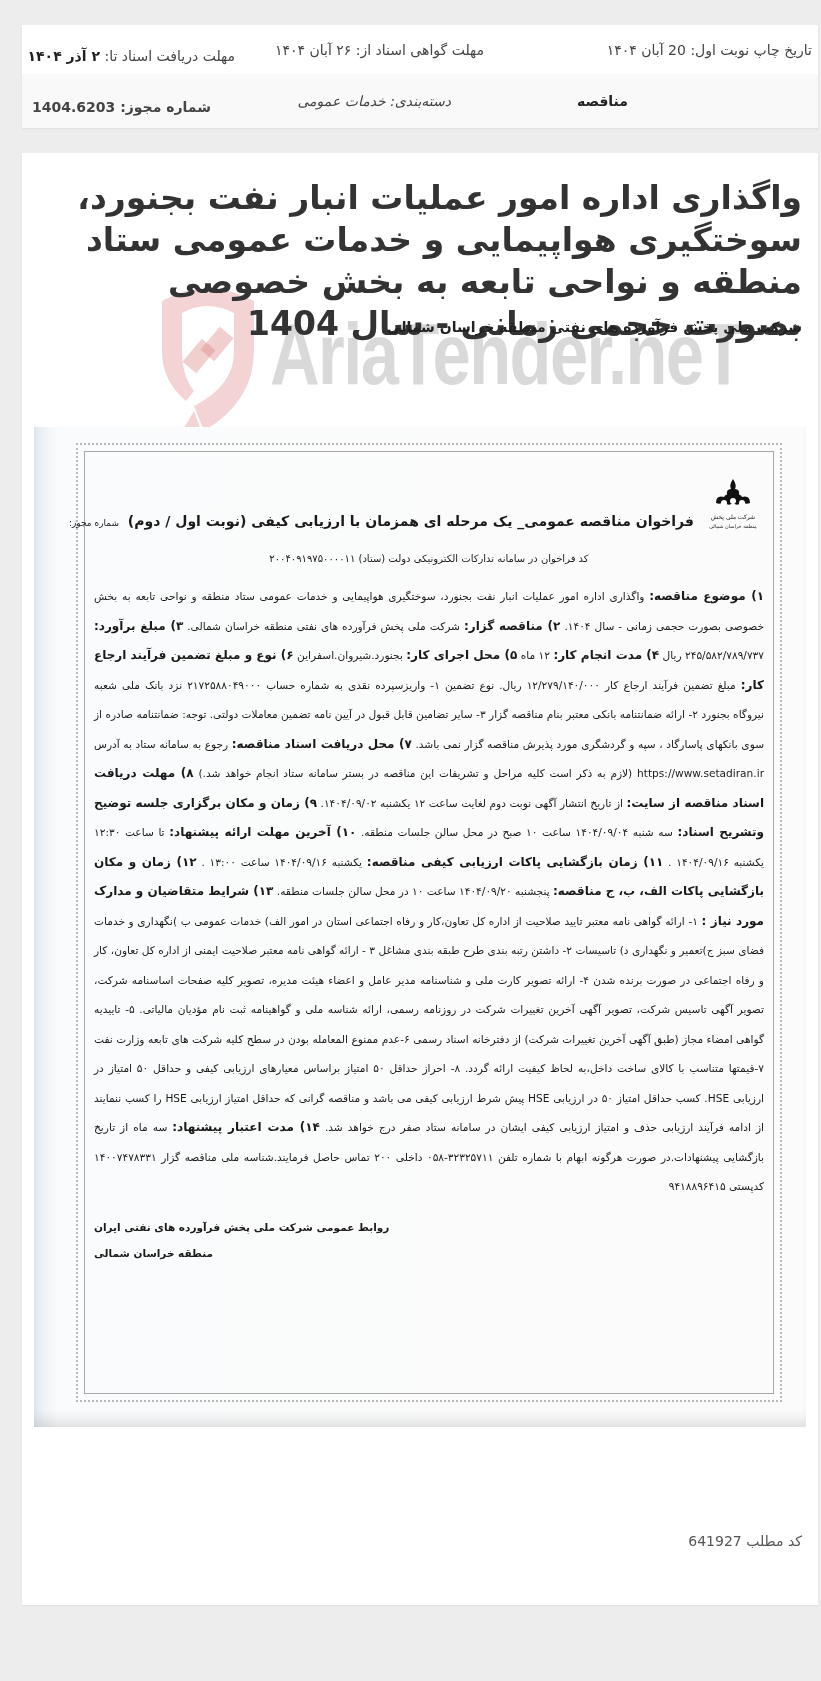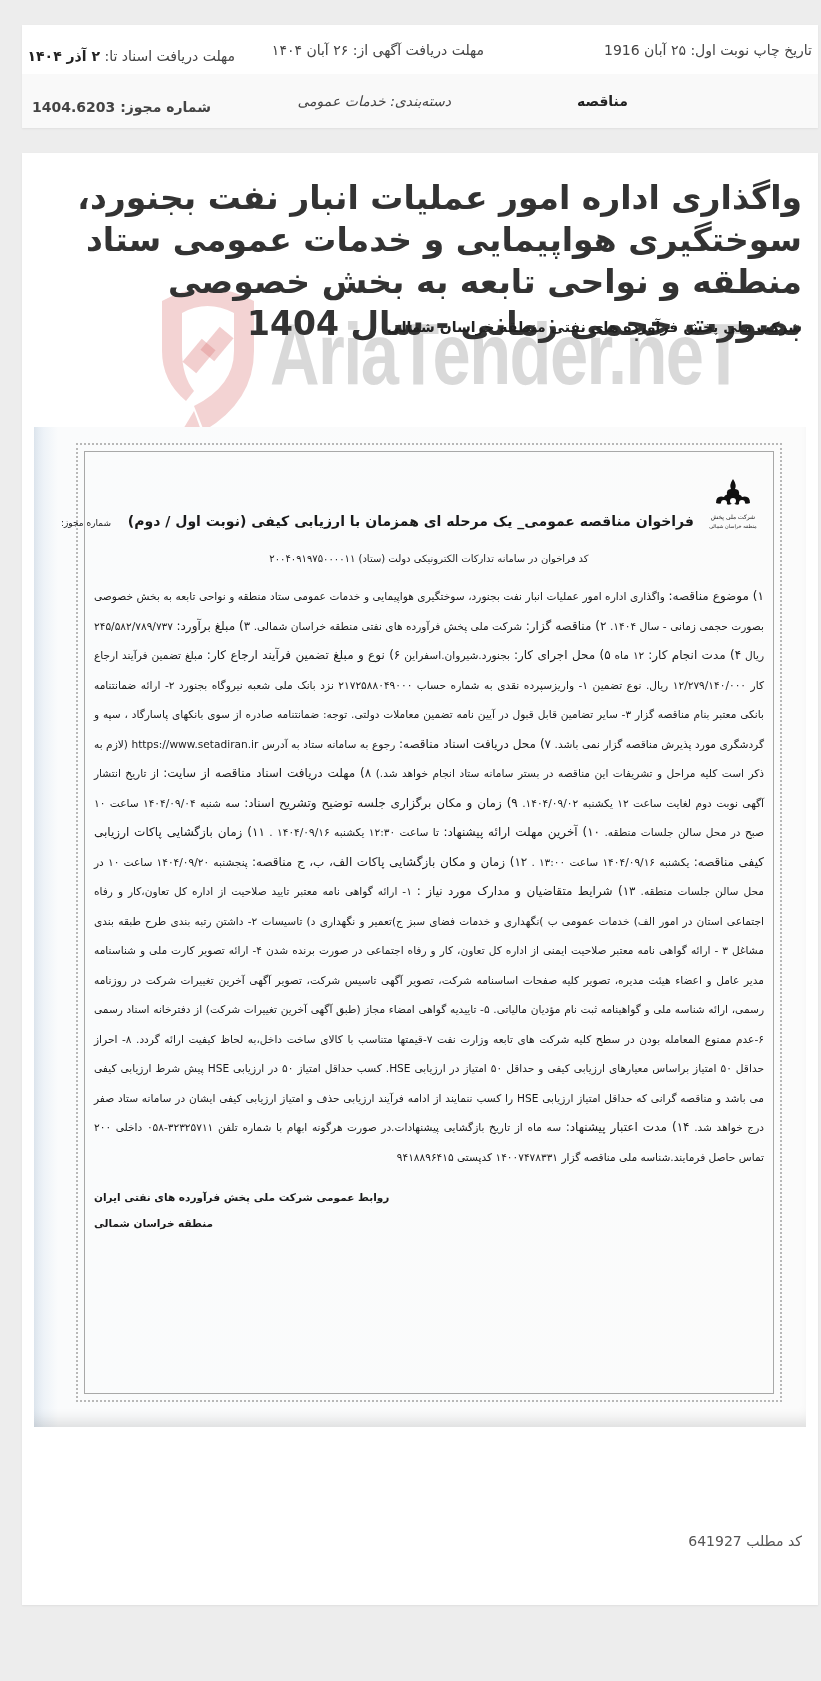--- a/index.html
+++ b/index.html
@@ -60,41 +60,41 @@
     position: absolute; left: 50px; top: 24px; width: 690px; height: 943px;
     border: 1.5px solid #a8a8a8;
     outline: 2px dotted #b8b8b8; outline-offset: 6px;
   }
   .doc { position: absolute; left: 60px; top: 40px; width: 670px; color: #1a1a1a; text-align: right; direction: rtl; }
   .doc-head { position: relative; height: 76px; }
   .logo { position: absolute; right: 0; top: 8px; width: 62px; height: 62px; }
   .doc-heading {
     position: absolute; right: 70px; top: 46px; font-size: 14px; font-weight: bold; white-space: nowrap;
   }
-  .doc-heading small { font-size: 9px; font-weight: normal; margin-right: 12px; }
+  .doc-heading small { font-size: 9px; font-weight: normal; margin-right: 4px; }
   .doc-code { text-align: center; font-size: 10px; margin-top: 10px; margin-bottom: 18px; }
   .doc-body p { font-size: 10.6px; line-height: 29.5px; text-align: justify; text-align-last: right; }
-  .doc-body b { font-size: 12px; font-weight: normal; }
+  .doc-body b { font-size: 12px; font-weight: bold; }
   .doc-sign { text-align: left; font-size: 10.5px; font-weight: bold; margin-top: 12px; line-height: 26px; }
 
   .post-code {
     position: absolute; right: 16px; top: 1380px; font-size: 14px; color: #555;
   }
 </style>
 </head>
 <body>
 
 <div class="meta-card">
   <div class="meta-row">
     <span class="meta-cell c1">
       <span>تاریخ چاپ نوبت اول:</span>
-      <span>۲۵ آبان 1916</span>
+      <span>20 آبان ۱۴۰۴</span>
     </span>
     <span class="meta-cell c2">
-      <span>مهلت دریافت آگهی از:</span>
+      <span>مهلت گواهی اسناد از:</span>
       <span>۲۶ آبان ۱۴۰۴</span>
     </span>
     <span class="meta-cell c3">
       <span>مهلت دریافت اسناد تا:</span>
       <b>۲ آذر ۱۴۰۴</b>
     </span>
   </div>
   <div class="meta-row alt">
     <span class="meta-cell c1">مناقصه</span>
     <span class="meta-cell c2">دسته‌بندی: خدمات عمومی</span>

